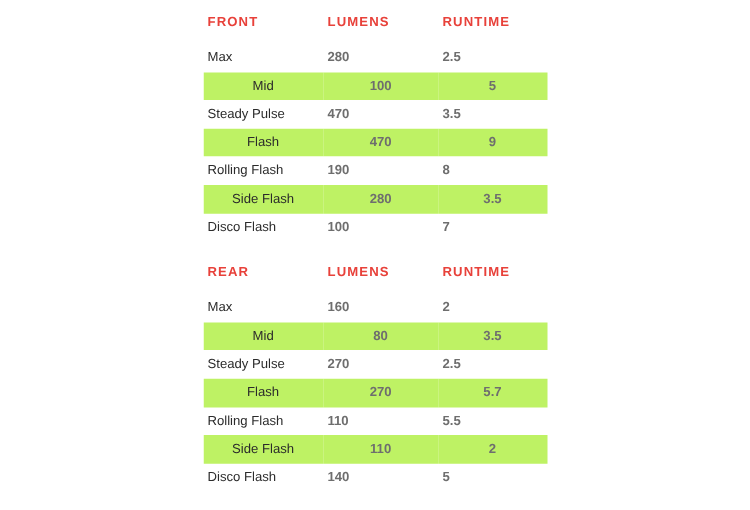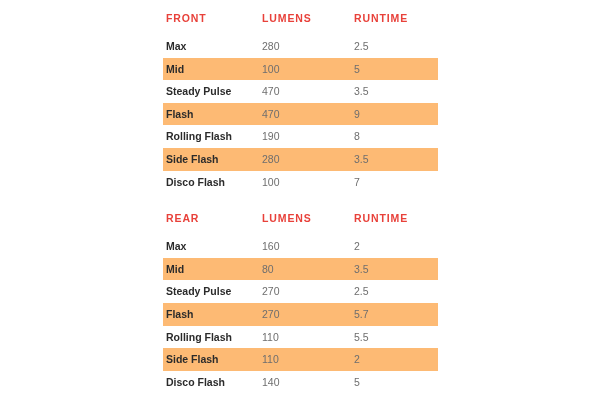--- a/index.html
+++ b/index.html
@@ -44,30 +44,31 @@
     text-transform: uppercase;
     vertical-align: top;
   }
   .spec-table td {
     font-size: 10.5px;
     padding: 5px 4px 5px 3px;
     vertical-align: middle;
     line-height: 1.2;
   }
   .spec-table tbody tr.alt td {
-    background: #fdba74;
+    background: #bef264;
+    text-align: center;
   }
   .spec-table td.mode {
-    font-weight: bold;
+    font-weight: normal;
     color: #2b2b2b;
     margin-left: 12px;
   }
   .spec-table td.num {
     color: #6e6e6e;
-    font-weight: normal;
+    font-weight: bold;
   }
 </style>
 </head>
 <body>
 
 <div class="page">
   <div id="tables-root">
       <table class="spec-table">
         <colgroup>
           <col class="c-mode">

